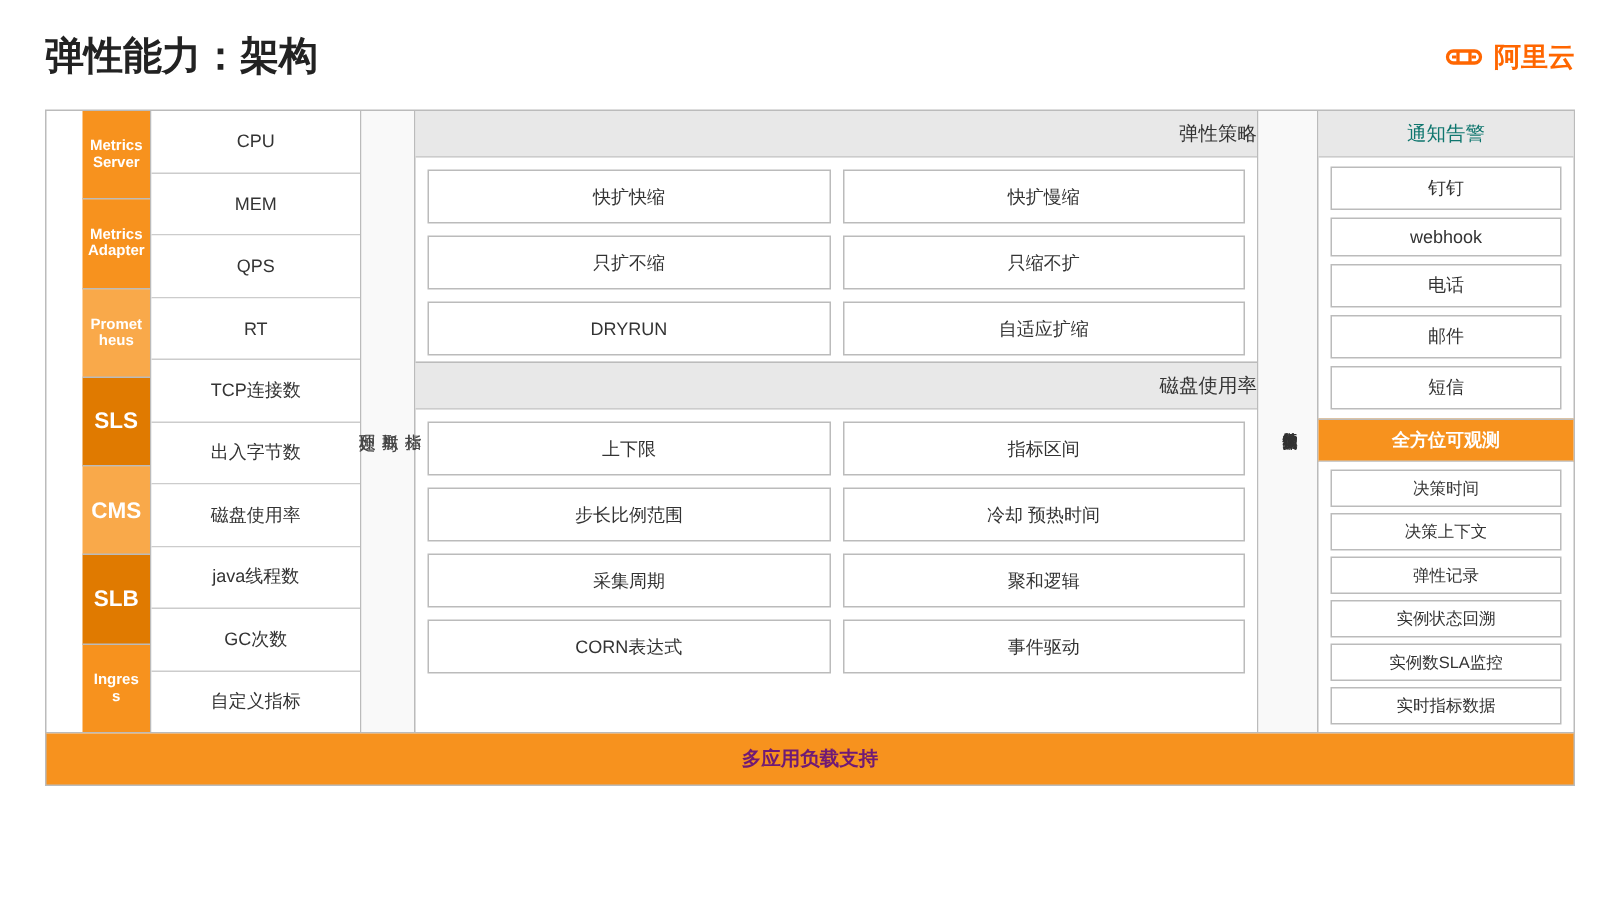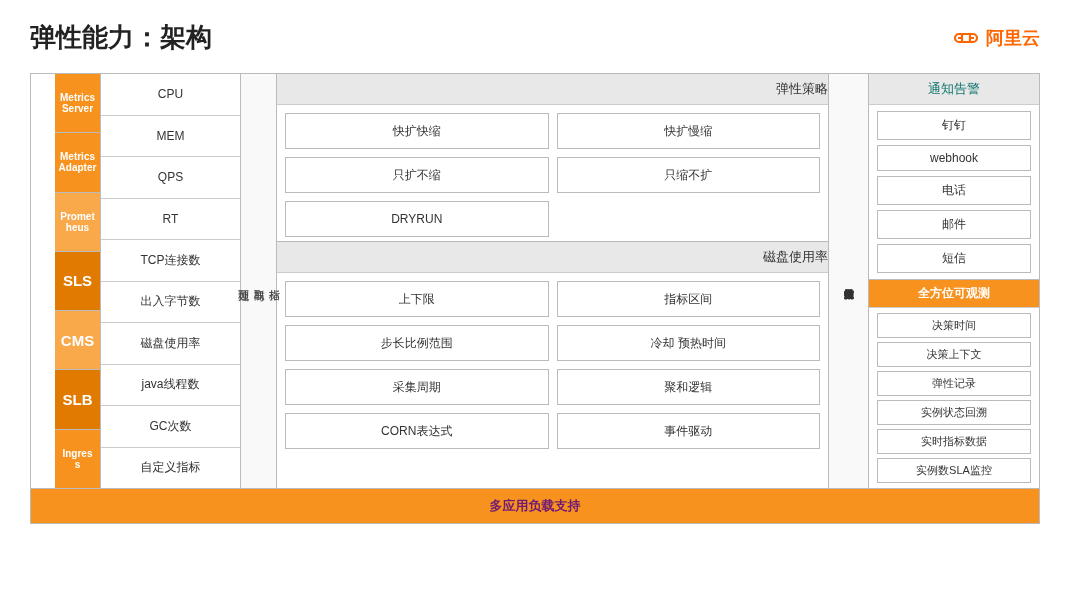--- a/index.html
+++ b/index.html
@@ -9,21 +9,21 @@
       width: 1080px;
       height: 605px;
       overflow: hidden;
       position: relative;
     }
 
     .page-container {
       width: 1080px;
       height: 605px;
       background: #fff;
-      padding: 20px 40px 10px 30px;
+      padding: 20px 30px 10px 30px;
     }
 
     
     .header {
       display: flex;
       justify-content: space-between;
       align-items: center;
       margin-bottom: 18px;
     }
     .page-title {
@@ -312,20 +312,21 @@
 
       <div class="policy-area">
 
         <div class="section-header">弹性策略</div>
         <div class="grid-2col" style="flex:0; padding-bottom:4px;">
           <div class="grid-cell">快扩快缩</div>
           <div class="grid-cell">快扩慢缩</div>
           <div class="grid-cell">只扩不缩</div>
           <div class="grid-cell">只缩不扩</div>
           <div class="grid-cell">DRYRUN</div>
+          <div class="grid-cell">自适应扩缩</div>
         </div>
 
         <div class="section-header section-divider">磁盘使用率</div>
         <div class="grid-2col" style="flex:0; padding-bottom:6px;">
           <div class="grid-cell">上下限</div>
           <div class="grid-cell">指标区间</div>
           <div class="grid-cell">步长比例范围</div>
           <div class="grid-cell">冷却 预热时间</div>
           <div class="grid-cell">采集周期</div>
           <div class="grid-cell">聚和逻辑</div>
@@ -346,22 +347,22 @@
           <div class="notif-item">电话</div>
           <div class="notif-item">邮件</div>
           <div class="notif-item">短信</div>
         </div>
         <div class="observe-header">全方位可观测</div>
         <div class="observe-items">
           <div class="observe-item">决策时间</div>
           <div class="observe-item">决策上下文</div>
           <div class="observe-item">弹性记录</div>
           <div class="observe-item">实例状态回溯</div>
+          <div class="observe-item">实例数SLA监控</div>
           <div class="observe-item">实时指标数据</div>
-          <div class="observe-item">实例数SLA监控</div>
         </div>
       </div>
 
     </div>
 
     <div class="bottom-bar">多应用负载支持</div>
   </div>
 </div>
 
 </body></html>

